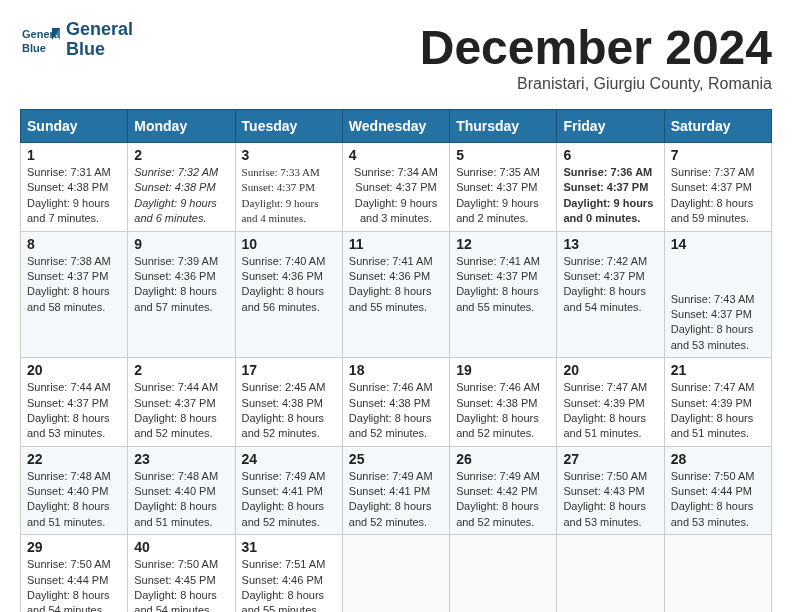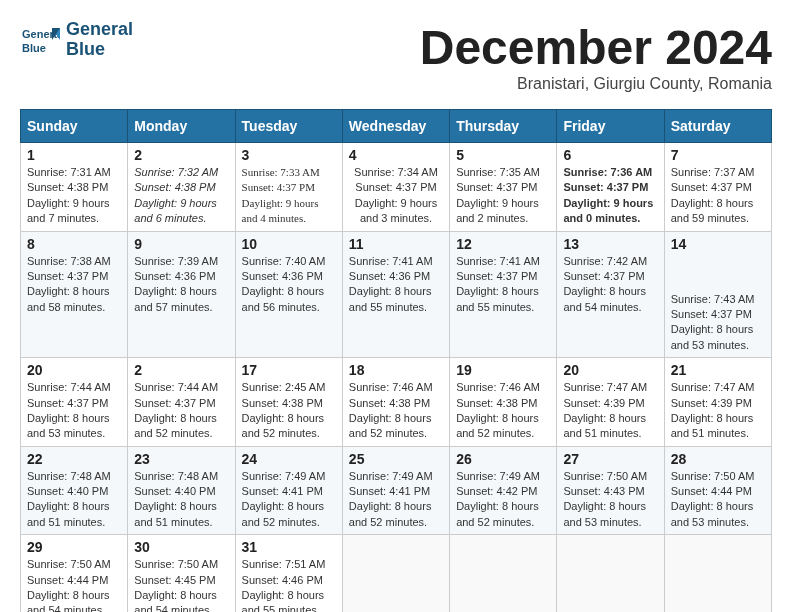--- a/index.html
+++ b/index.html
@@ -328,21 +328,21 @@
       </tr>
       <tr>
         <td>
           <span class="day-number">29</span>
           <div class="day-info" style="white-space: pre-line;">Sunrise: 7:50 AM
 Sunset: 4:44 PM
 Daylight: 8 hours
 and 54 minutes.</div>
         </td>
         <td>
-          <span class="day-number">30</span>
+          <span class="day-number">40</span>
           <div class="day-info" style="white-space: pre-line;">Sunrise: 7:50 AM
 Sunset: 4:45 PM
 Daylight: 8 hours
 and 54 minutes.</div>
         </td>
         <td>
           <span class="day-number">31</span>
           <div class="day-info" style="white-space: pre-line;">Sunrise: 7:51 AM
 Sunset: 4:46 PM
 Daylight: 8 hours

